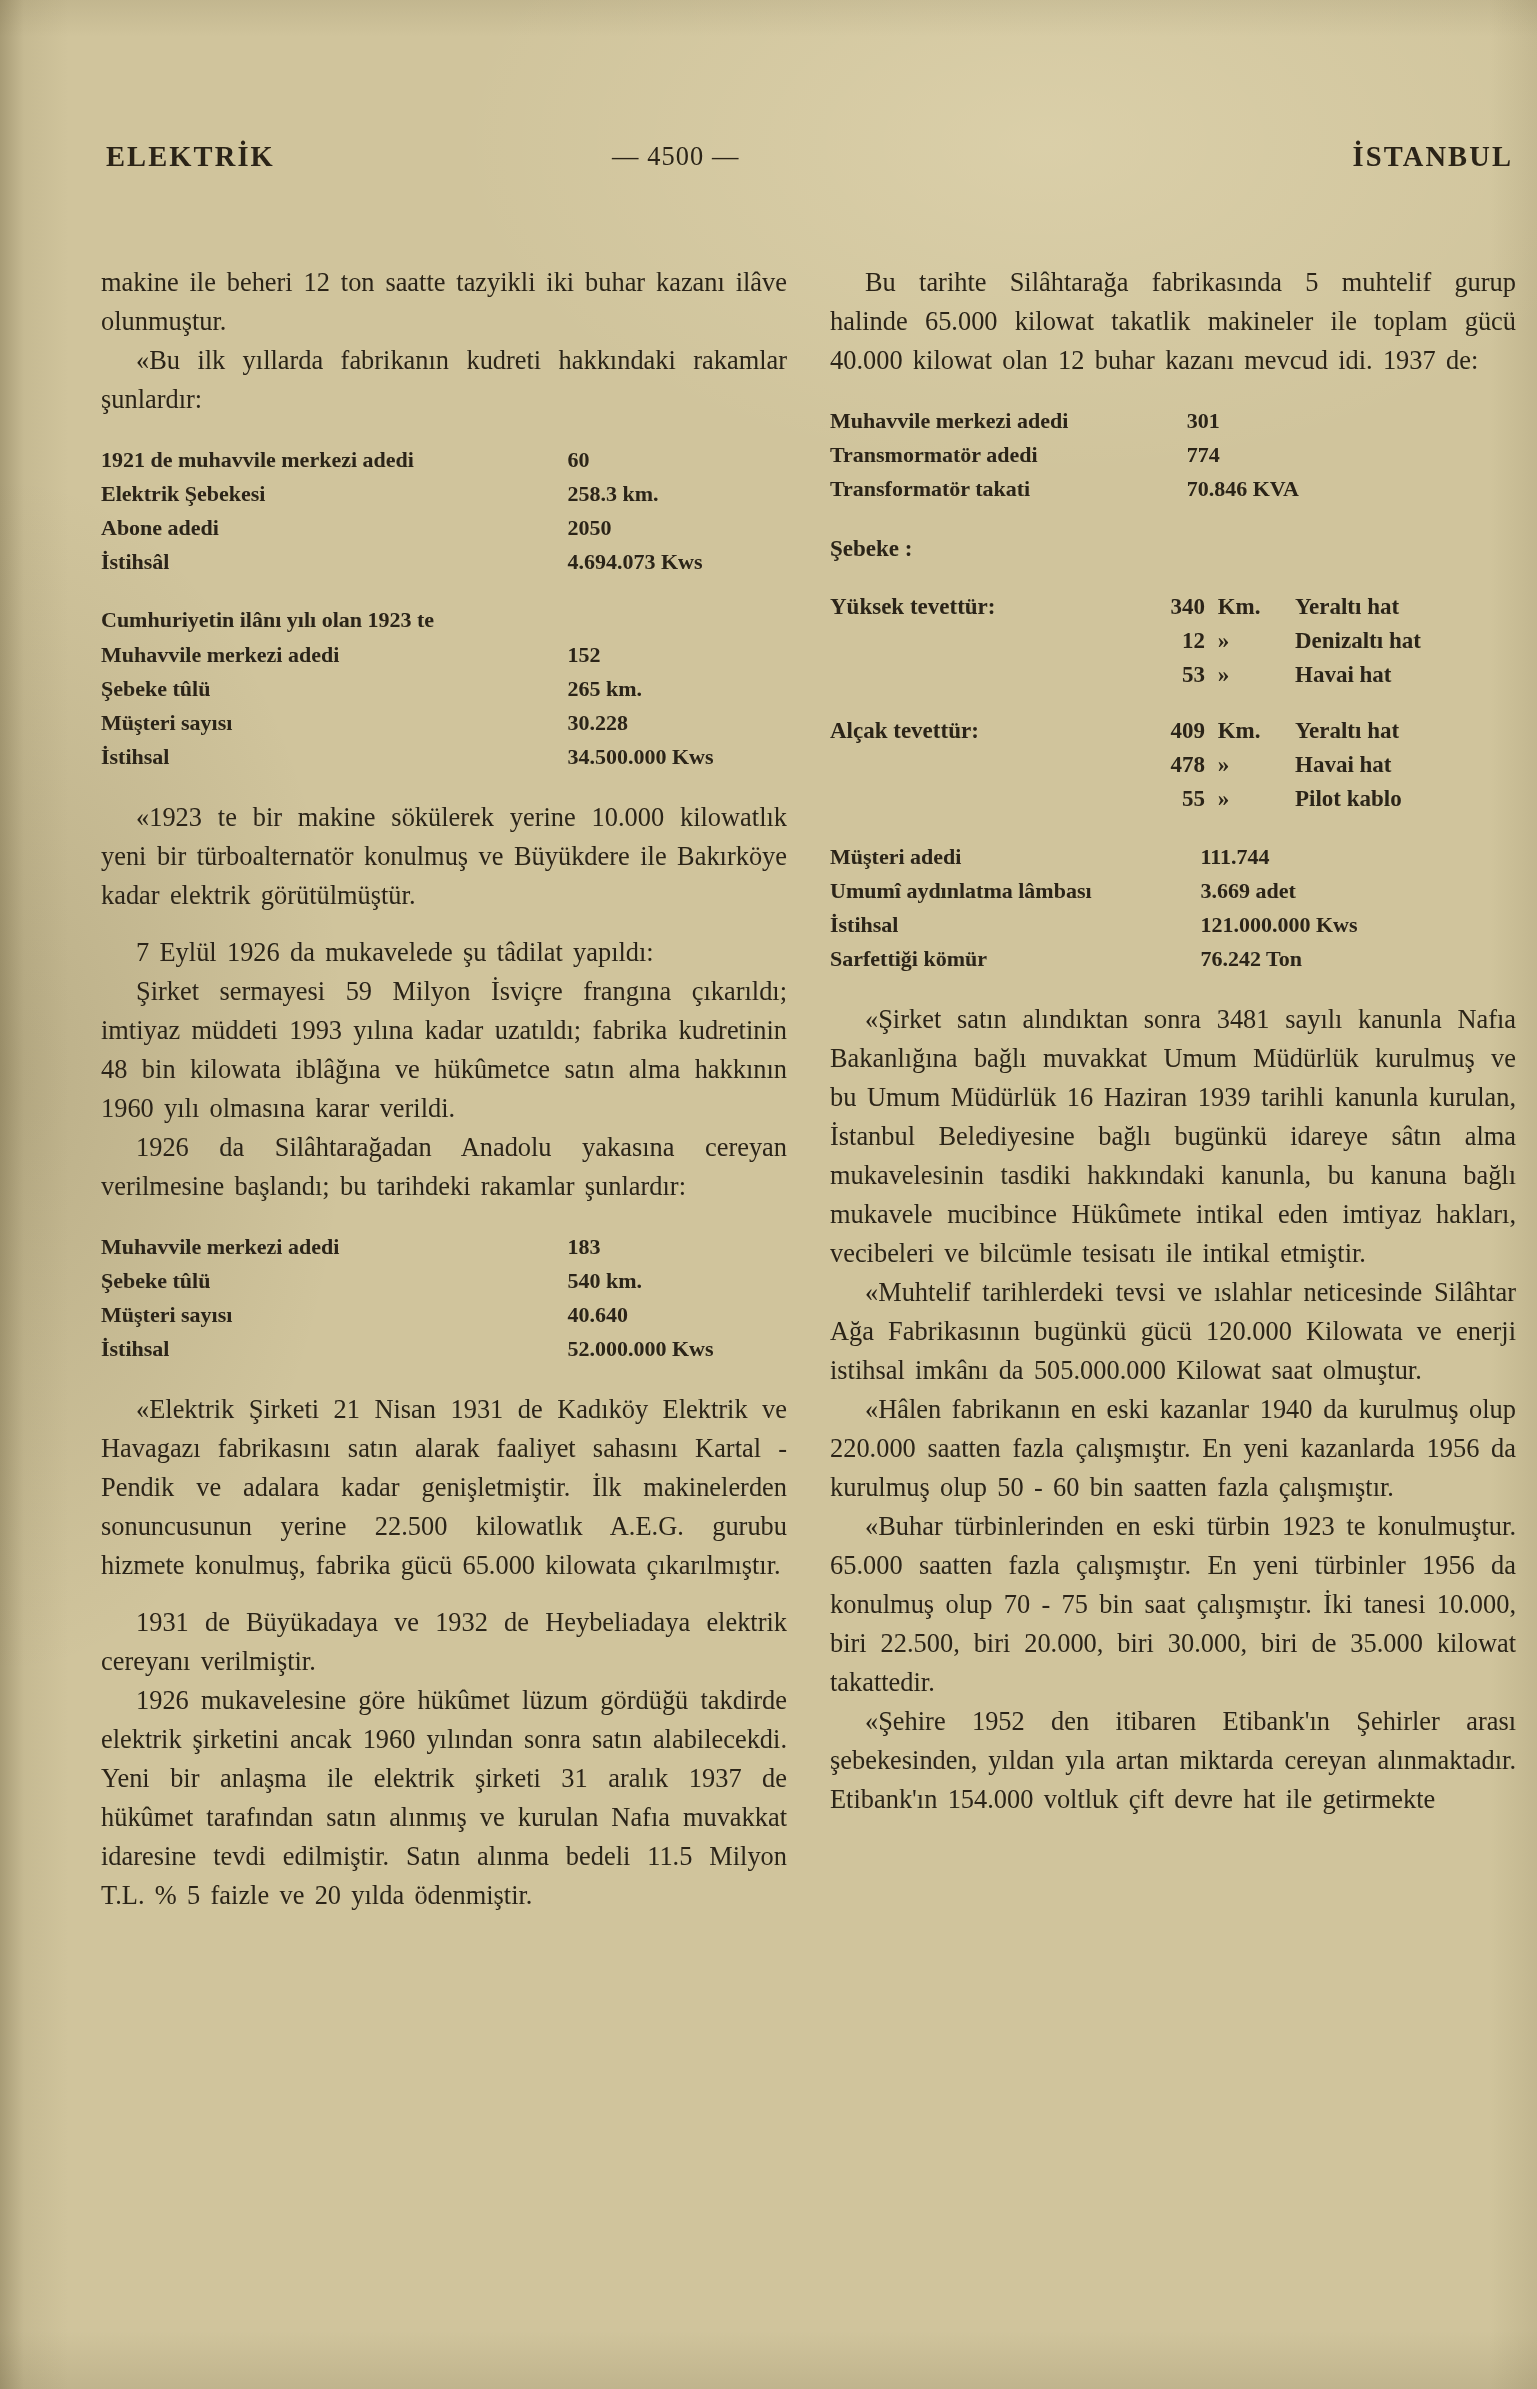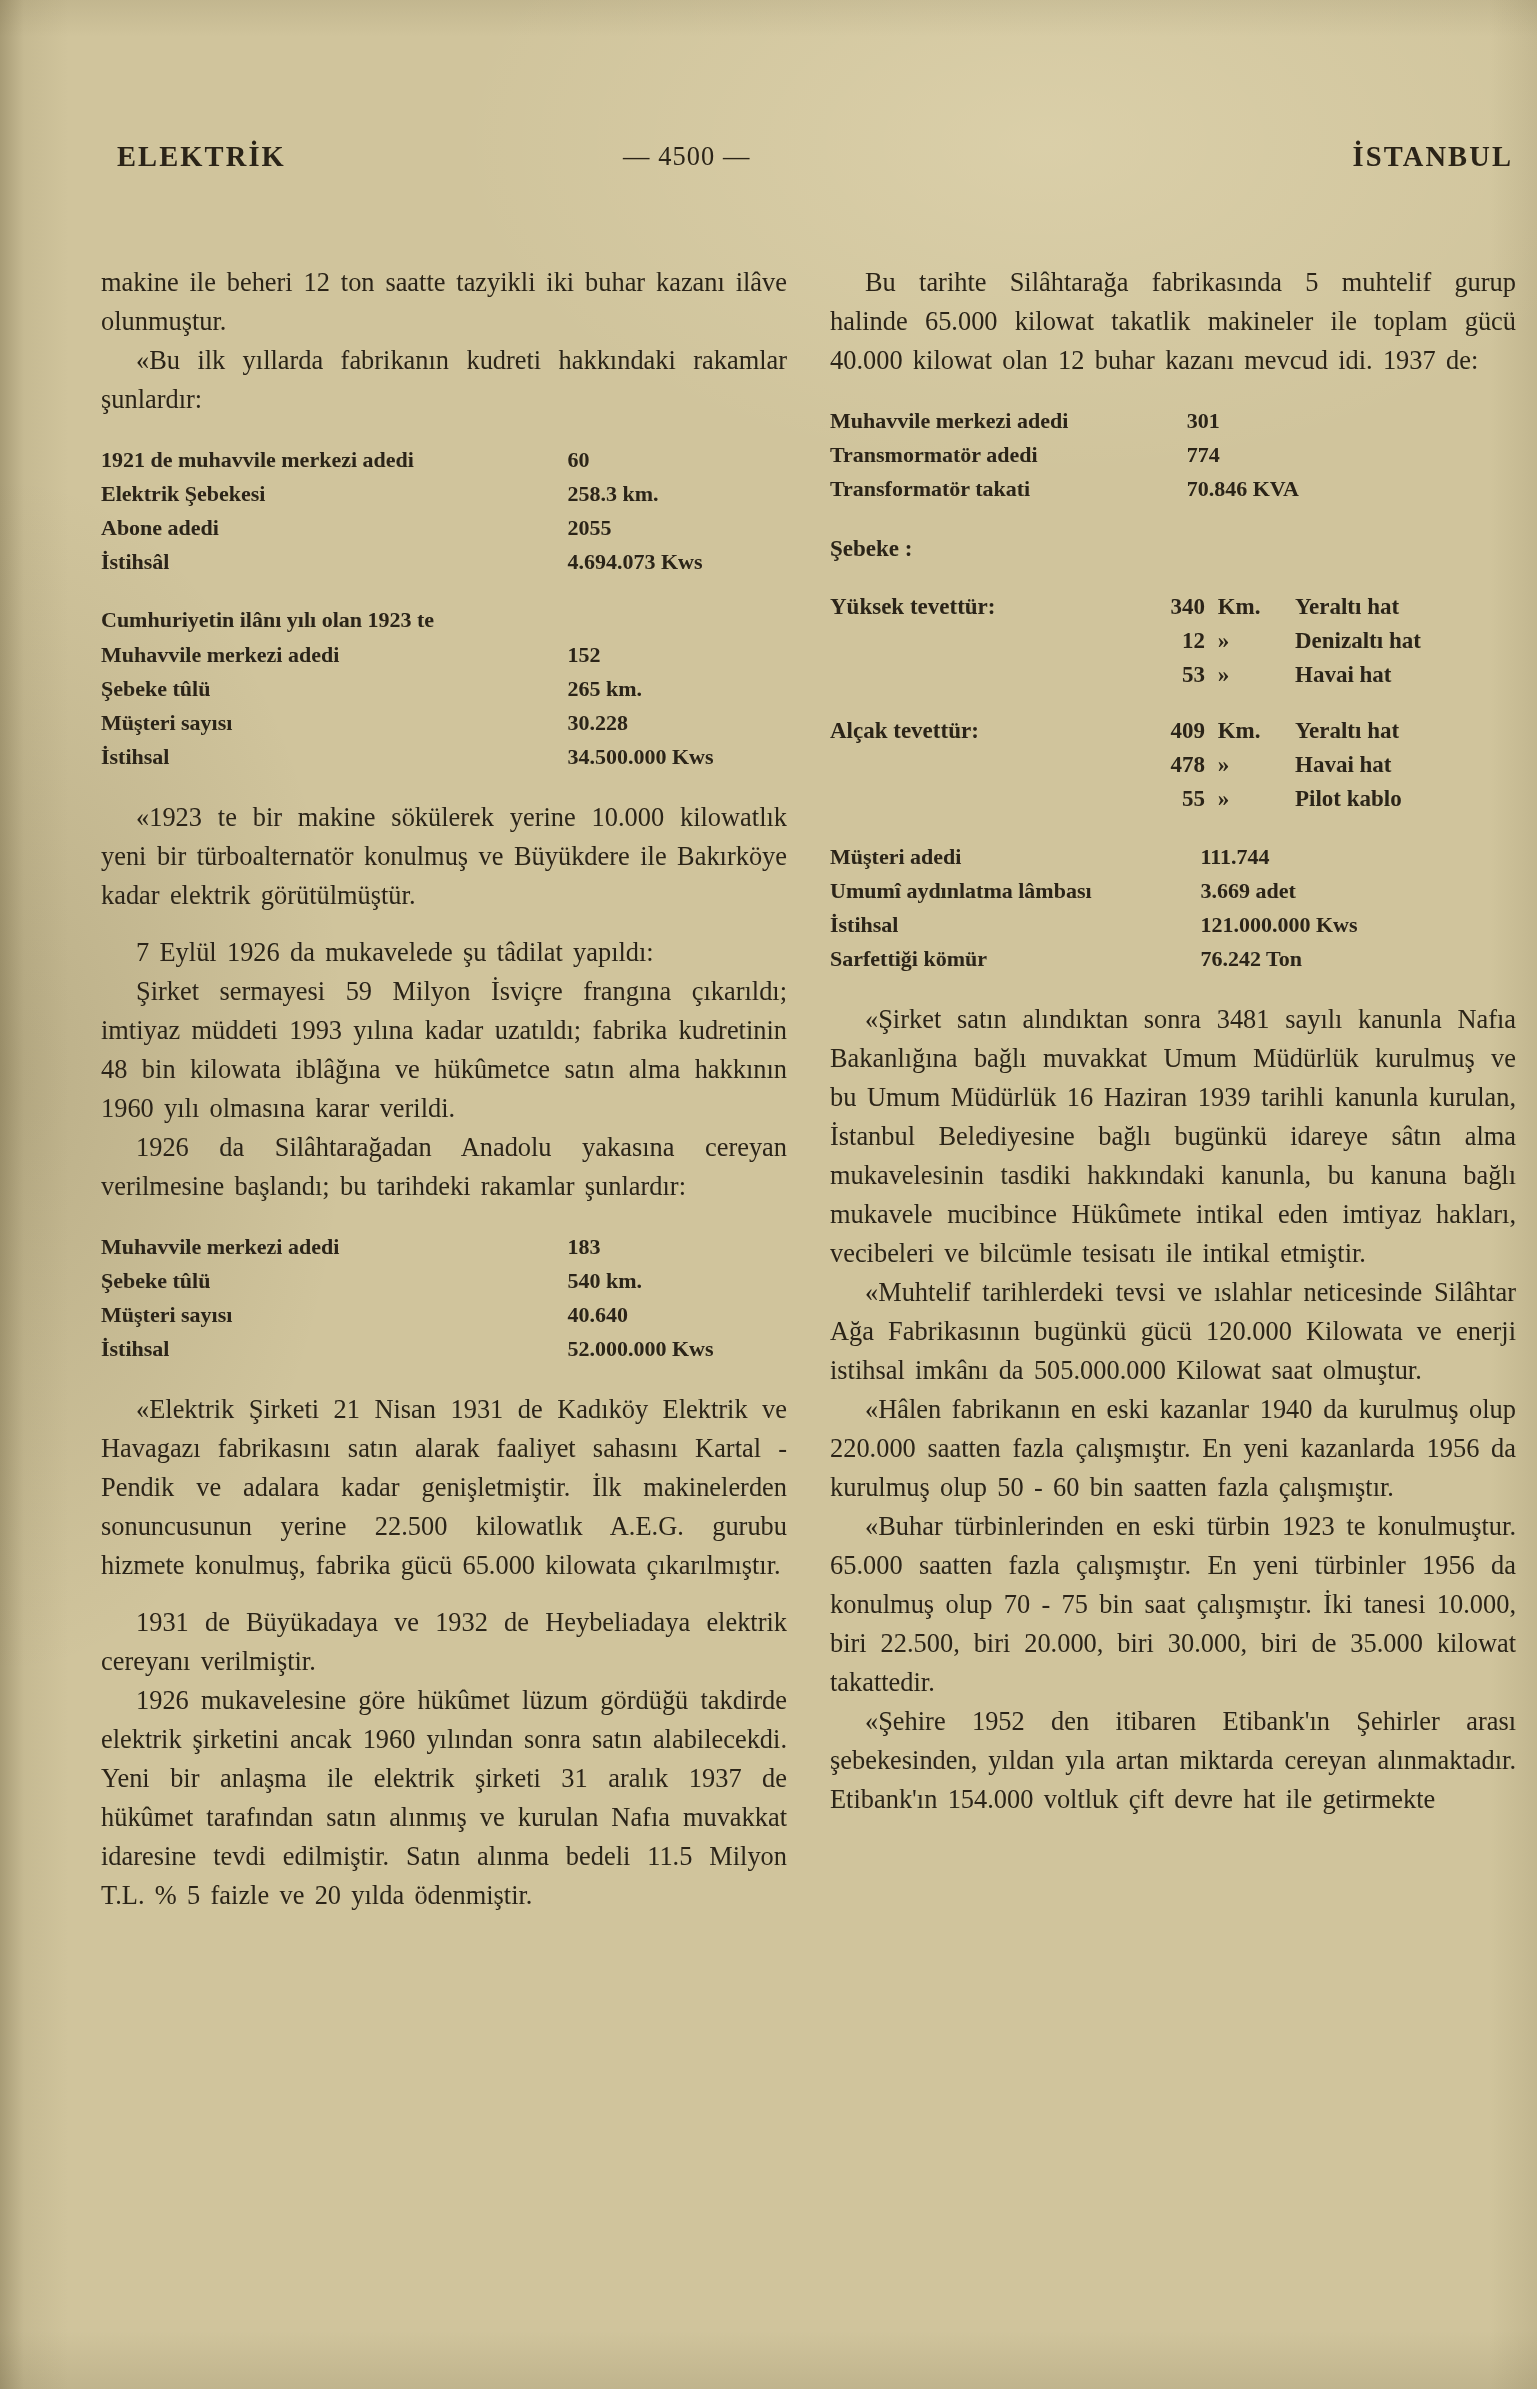--- a/index.html
+++ b/index.html
@@ -15,21 +15,21 @@
     background:
       radial-gradient(845px 475px at 68% 6%, rgba(255,246,214,0.22), rgba(255,246,214,0) 70%),
       radial-gradient(581px 1003px at 0% 45%, rgba(74,62,30,0.16), rgba(74,62,30,0) 60%),
       linear-gradient(90deg, rgba(74,62,30,0.30) 0, rgba(74,62,30,0.08) 24px, rgba(74,62,30,0) 69px),
       linear-gradient(270deg, rgba(74,62,30,0.10) 0, rgba(74,62,30,0) 48px),
       linear-gradient(0deg, rgba(74,62,30,0.12) 0, rgba(74,62,30,0) 58px),
       linear-gradient(180deg, rgba(74,62,30,0.10) 0, rgba(74,62,30,0) 37px),
       #d0c49c;
   }
 
-  .header { position: absolute; top: 141px; left: 16px; right: 0; height: 42px; }
+  .header { position: absolute; top: 141px; left: 5px; right: 0; height: 42px; }
   .h-left  { position: absolute; left: 101px; font-size: 28.5px; font-weight: bold; letter-spacing: 2.1px; }
   .h-center{ position: absolute; left: 607px; font-size: 26.4px; letter-spacing: 1.1px; }
   .h-right { position: absolute; right: 24px; font-size: 28.5px; font-weight: bold; letter-spacing: 2.1px; }
 
   .columns { position: absolute; top: 263px; left: 101px; display: flex; gap: 43px; }
   .col { width: 686px; }
 
   .para {
     font-size: 26.4px;
     line-height: 39px;
@@ -91,21 +91,21 @@
         <div class="srow">
           <span class="slabel">1921 de muhavvile merkezi adedi</span>
           <span class="sval">60</span>
         </div>
         <div class="srow">
           <span class="slabel">Elektrik Şebekesi</span>
           <span class="sval">258.3 km.</span>
         </div>
         <div class="srow">
           <span class="slabel">Abone adedi</span>
-          <span class="sval">2055</span>
+          <span class="sval">2050</span>
         </div>
         <div class="srow">
           <span class="slabel">İstihsâl</span>
           <span class="sval">4.694.073 Kws</span>
         </div>
       </div>
 
       <div class="stats">
         <div class="stats-head">Cumhuriyetin ilânı yılı olan 1923 te</div>
         <div class="srow">

